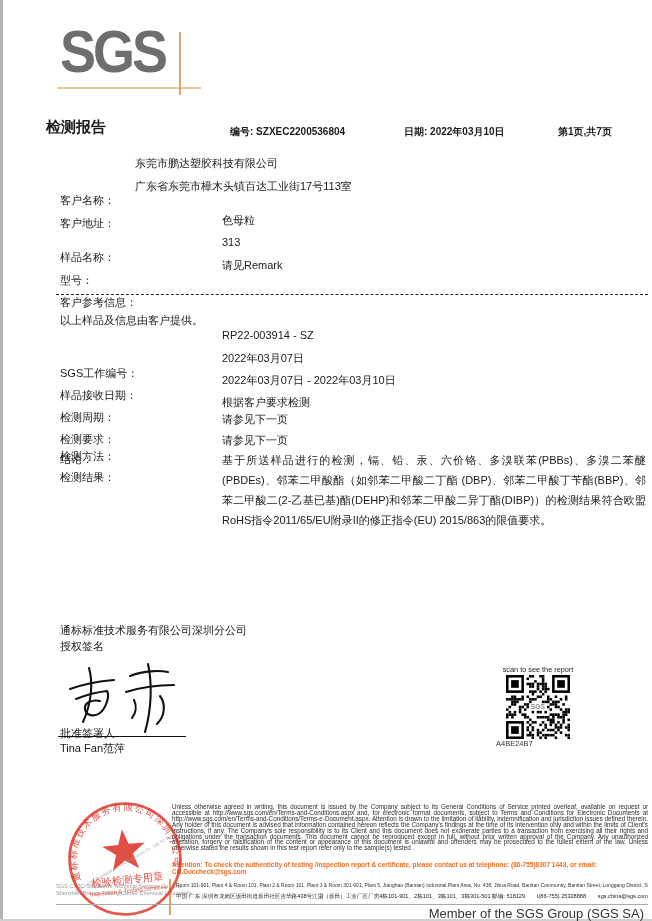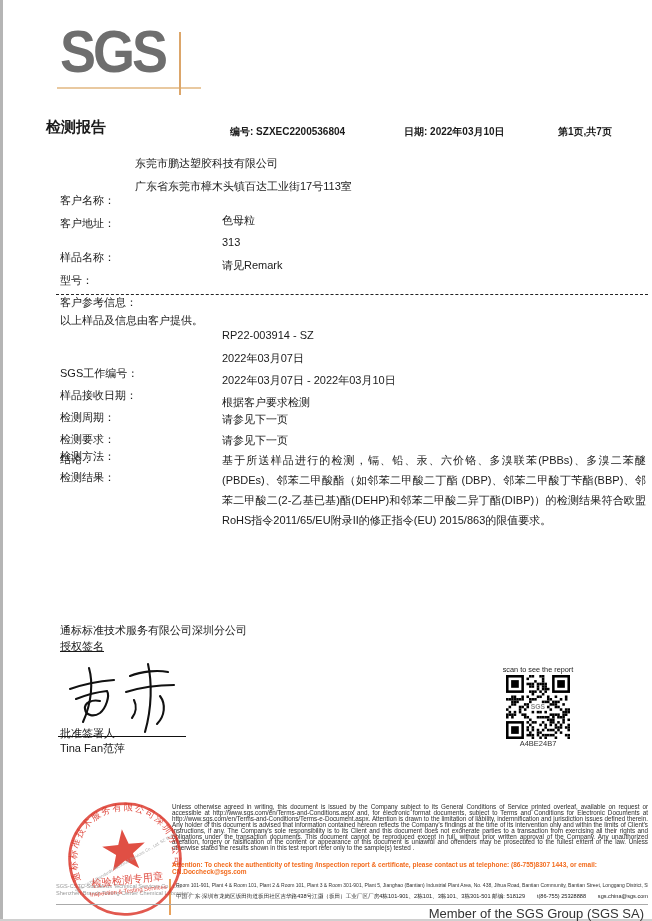--- a/index.html
+++ b/index.html
@@ -25,30 +25,30 @@
   .vc1{left:75px;}   
   .vc2{left:162px;}  
 
   .dash{position:absolute;left:56px;top:294px;width:592px;border-top:1.6px dashed #222;}
 
   .conclusion-label{position:absolute;left:60px;top:452px;font-size:11px;}
   .conclusion{position:absolute;left:222px;top:450px;width:424px;font-size:11px;
               line-height:20px;text-align:justify;}
 
   .sig-company{position:absolute;left:60px;top:623px;font-size:11px;}
-  .sig-auth{position:absolute;left:60px;top:639px;font-size:11px;text-decoration:underline;}
+  .sig-auth{position:absolute;left:60px;top:639px;font-size:11px;}
   .sig-svg{position:absolute;left:62px;top:656px;}
   .sig-line{position:absolute;left:58px;top:736px;width:128px;border-top:1.6px solid #111;}
   .sig-name{position:absolute;left:60px;top:741px;font-size:11px;}
   .sig-title{position:absolute;left:60px;top:726px;font-size:11px;}
 
   .qr-caption{position:absolute;left:496px;top:665px;width:84px;text-align:center;
               font-size:7.3px;color:#222;}
   .qr-box{position:absolute;left:506px;top:675px;width:64px;height:64px;}
-  .qr-code-text{position:absolute;left:496px;top:739px;width:84px;text-align:center;
+  .qr-code-text{position:absolute;left:496px;top:739px;width:84px;text-align:left;
                 font-size:7.5px;color:#333;}
 
   .stamp{position:absolute;left:62px;top:798px;transform:rotate(-6deg);opacity:0.92;}
 
   .disclaimer{position:absolute;left:172px;top:804px;width:476px;font-size:6.3px;
               line-height:5.9px;text-align:justify;color:#2c2c2c;}
   .attention{position:absolute;left:172px;top:862px;width:476px;font-size:6.5px;
              line-height:6.6px;font-weight:bold;color:#f26b1d;}
 
   .addr-vline{position:absolute;left:169px;top:879px;width:2px;height:36px;background:#e8a15a;}

